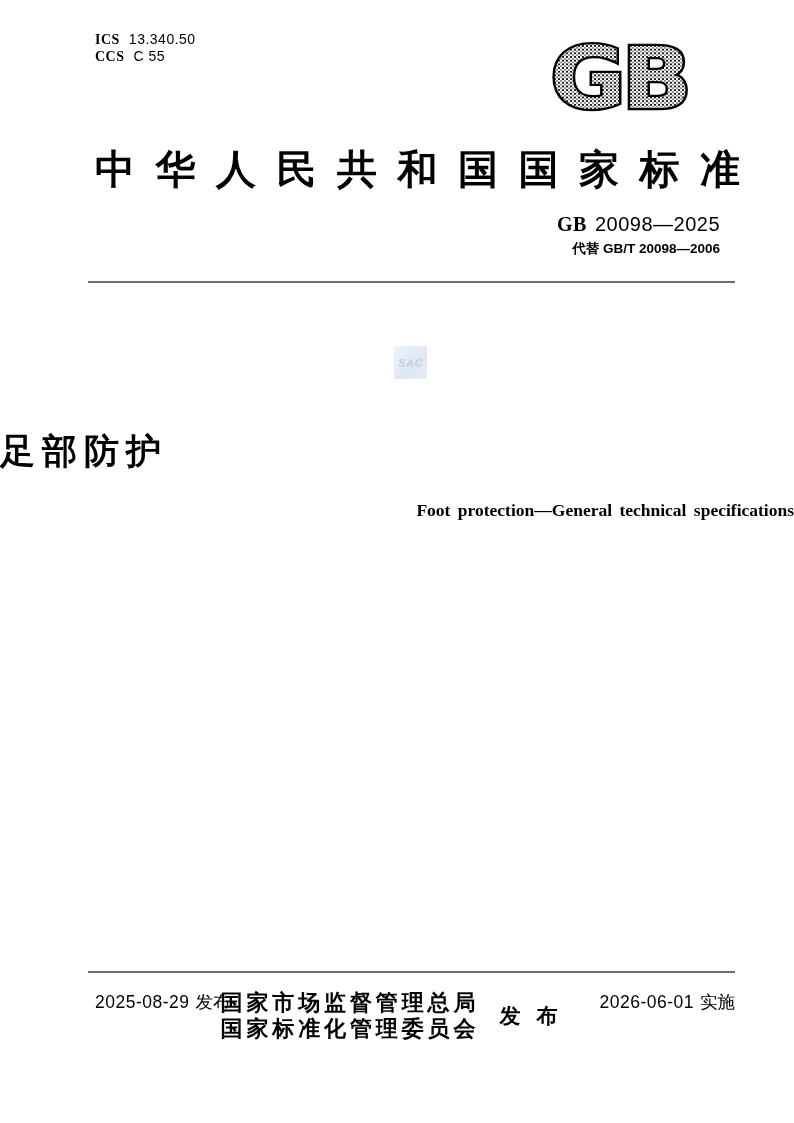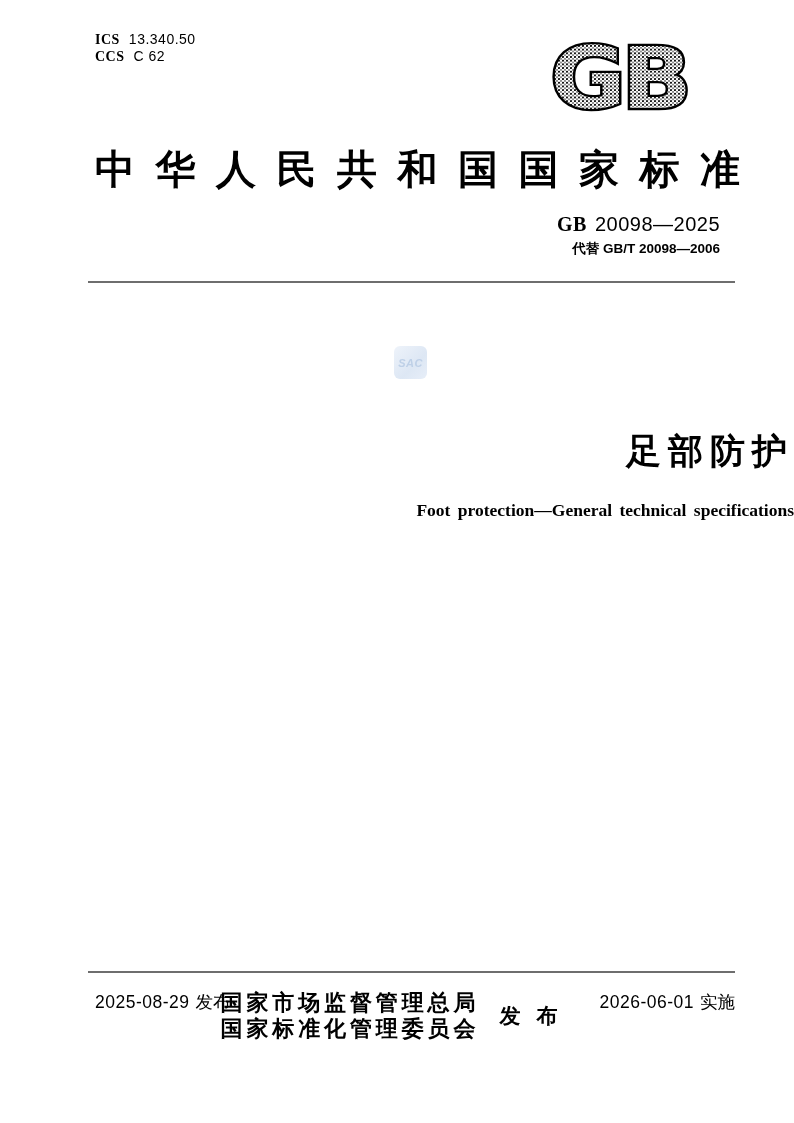--- a/index.html
+++ b/index.html
@@ -88,41 +88,41 @@
   .rule-top { top: 281px; }
   .rule-bottom { top: 971px; }
   
   .watermark {
     position: absolute;
     left: 394px;
     top: 346px;
     width: 33px;
     height: 33px;
     background: linear-gradient(135deg, #eef3fa 0%, #dde7f4 60%, #e7eef8 100%);
-    border-radius: 6px;
+    border-radius: 0;
     display: flex;
     align-items: center;
     justify-content: center;
   }
   .watermark span {
     font-family: "Liberation Sans", "DejaVu Sans", sans-serif;
     font-style: italic;
     font-weight: bold;
     font-size: 11px;
     color: #bed0e7;
     letter-spacing: 0.5px;
   }
   
   .doc-title {
     position: absolute;
     left: 0;
     top: 431px;
     width: 100%;
     display: flex;
-    justify-content: flex-end;
+    justify-content: space-between;
     gap: 38px;
     font-weight: bold;
     font-size: 35px;
     line-height: 40px;
     letter-spacing: 7px;
     white-space: nowrap;
   }
   .doc-subtitle {
     position: absolute;
     left: 0;
@@ -183,21 +183,21 @@
 </head>
 <body>
 
 <div class="page">
 
   <div class="ics-block">
     <div>
       <span class="code-label">ICS</span><span class="code-value">13.340.50</span>
     </div>
     <div>
-      <span class="code-label">CCS</span><span class="code-value">C 62</span>
+      <span class="code-label">CCS</span><span class="code-value">C 55</span>
     </div>
   </div>
 
   <div class="gb-logo">
     <svg width="162" height="84" viewBox="0 0 162 84" xmlns="http://www.w3.org/2000/svg">
       <defs>
         <pattern id="halftone" width="4" height="4" patternUnits="userSpaceOnUse">
           <rect width="4" height="4" fill="#ffffff"></rect>
           <circle cx="1" cy="1" r="1.1" fill="#000000"></circle>
           <circle cx="3" cy="3" r="0.8" fill="#000000"></circle>

